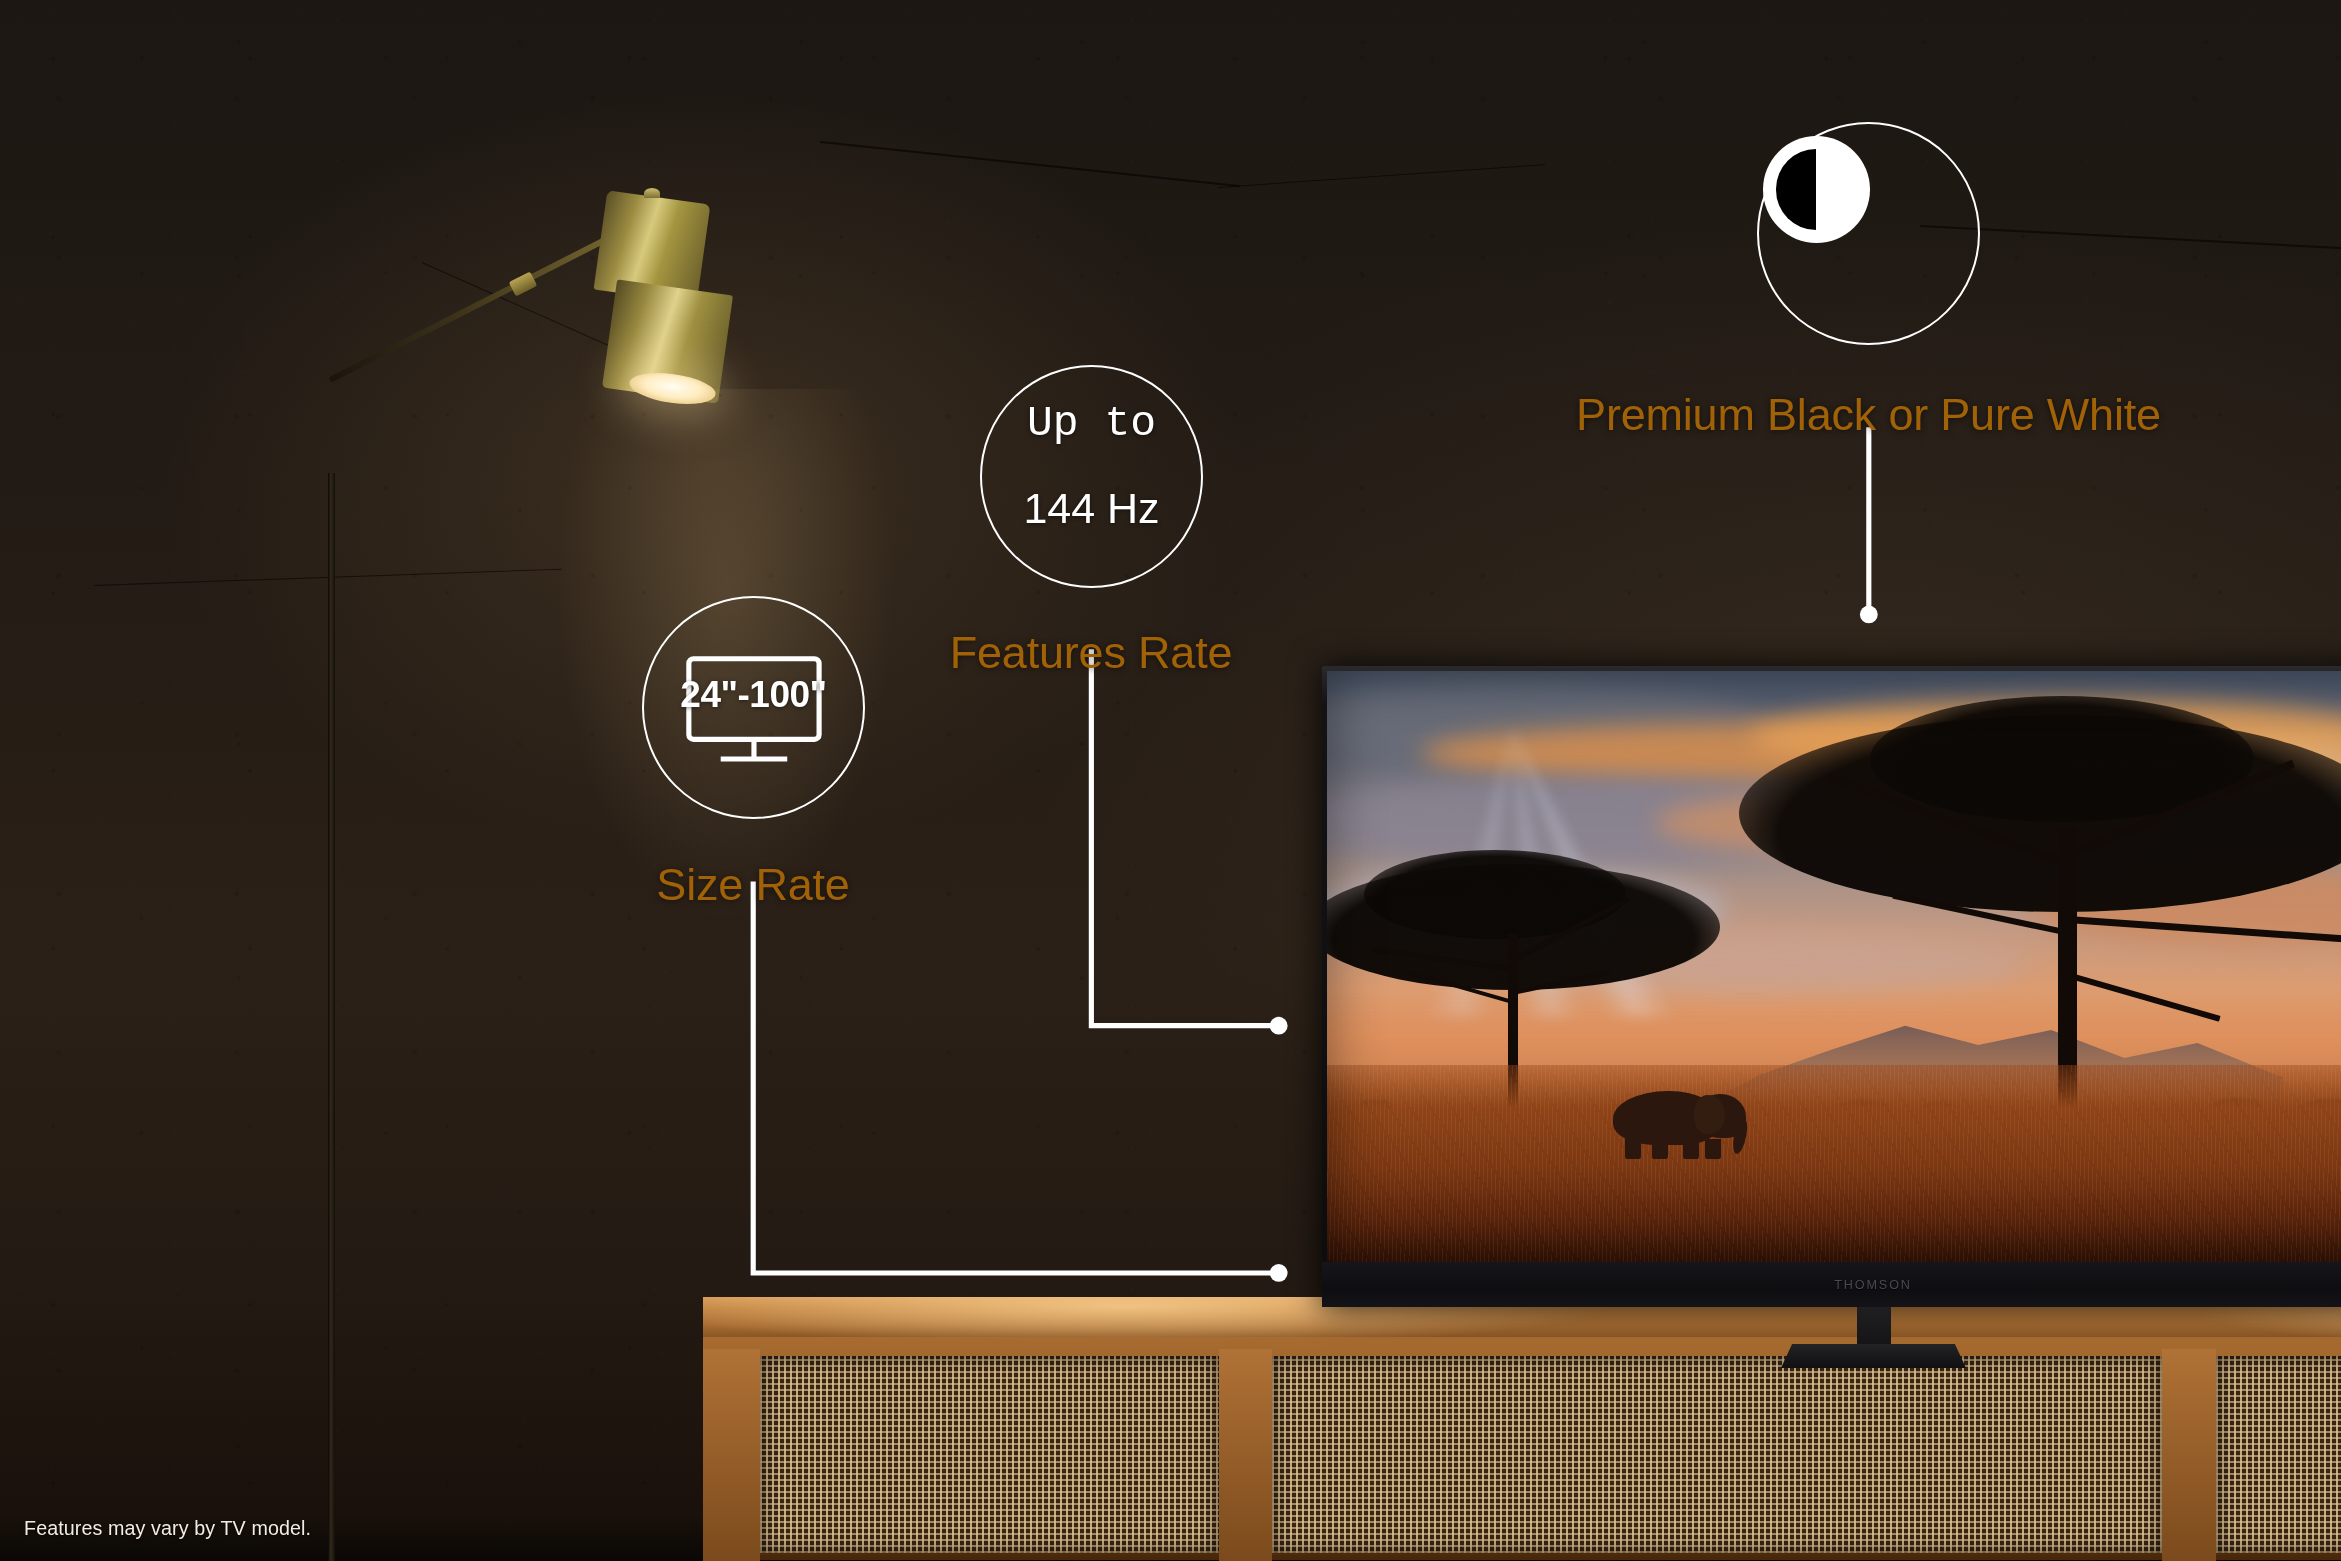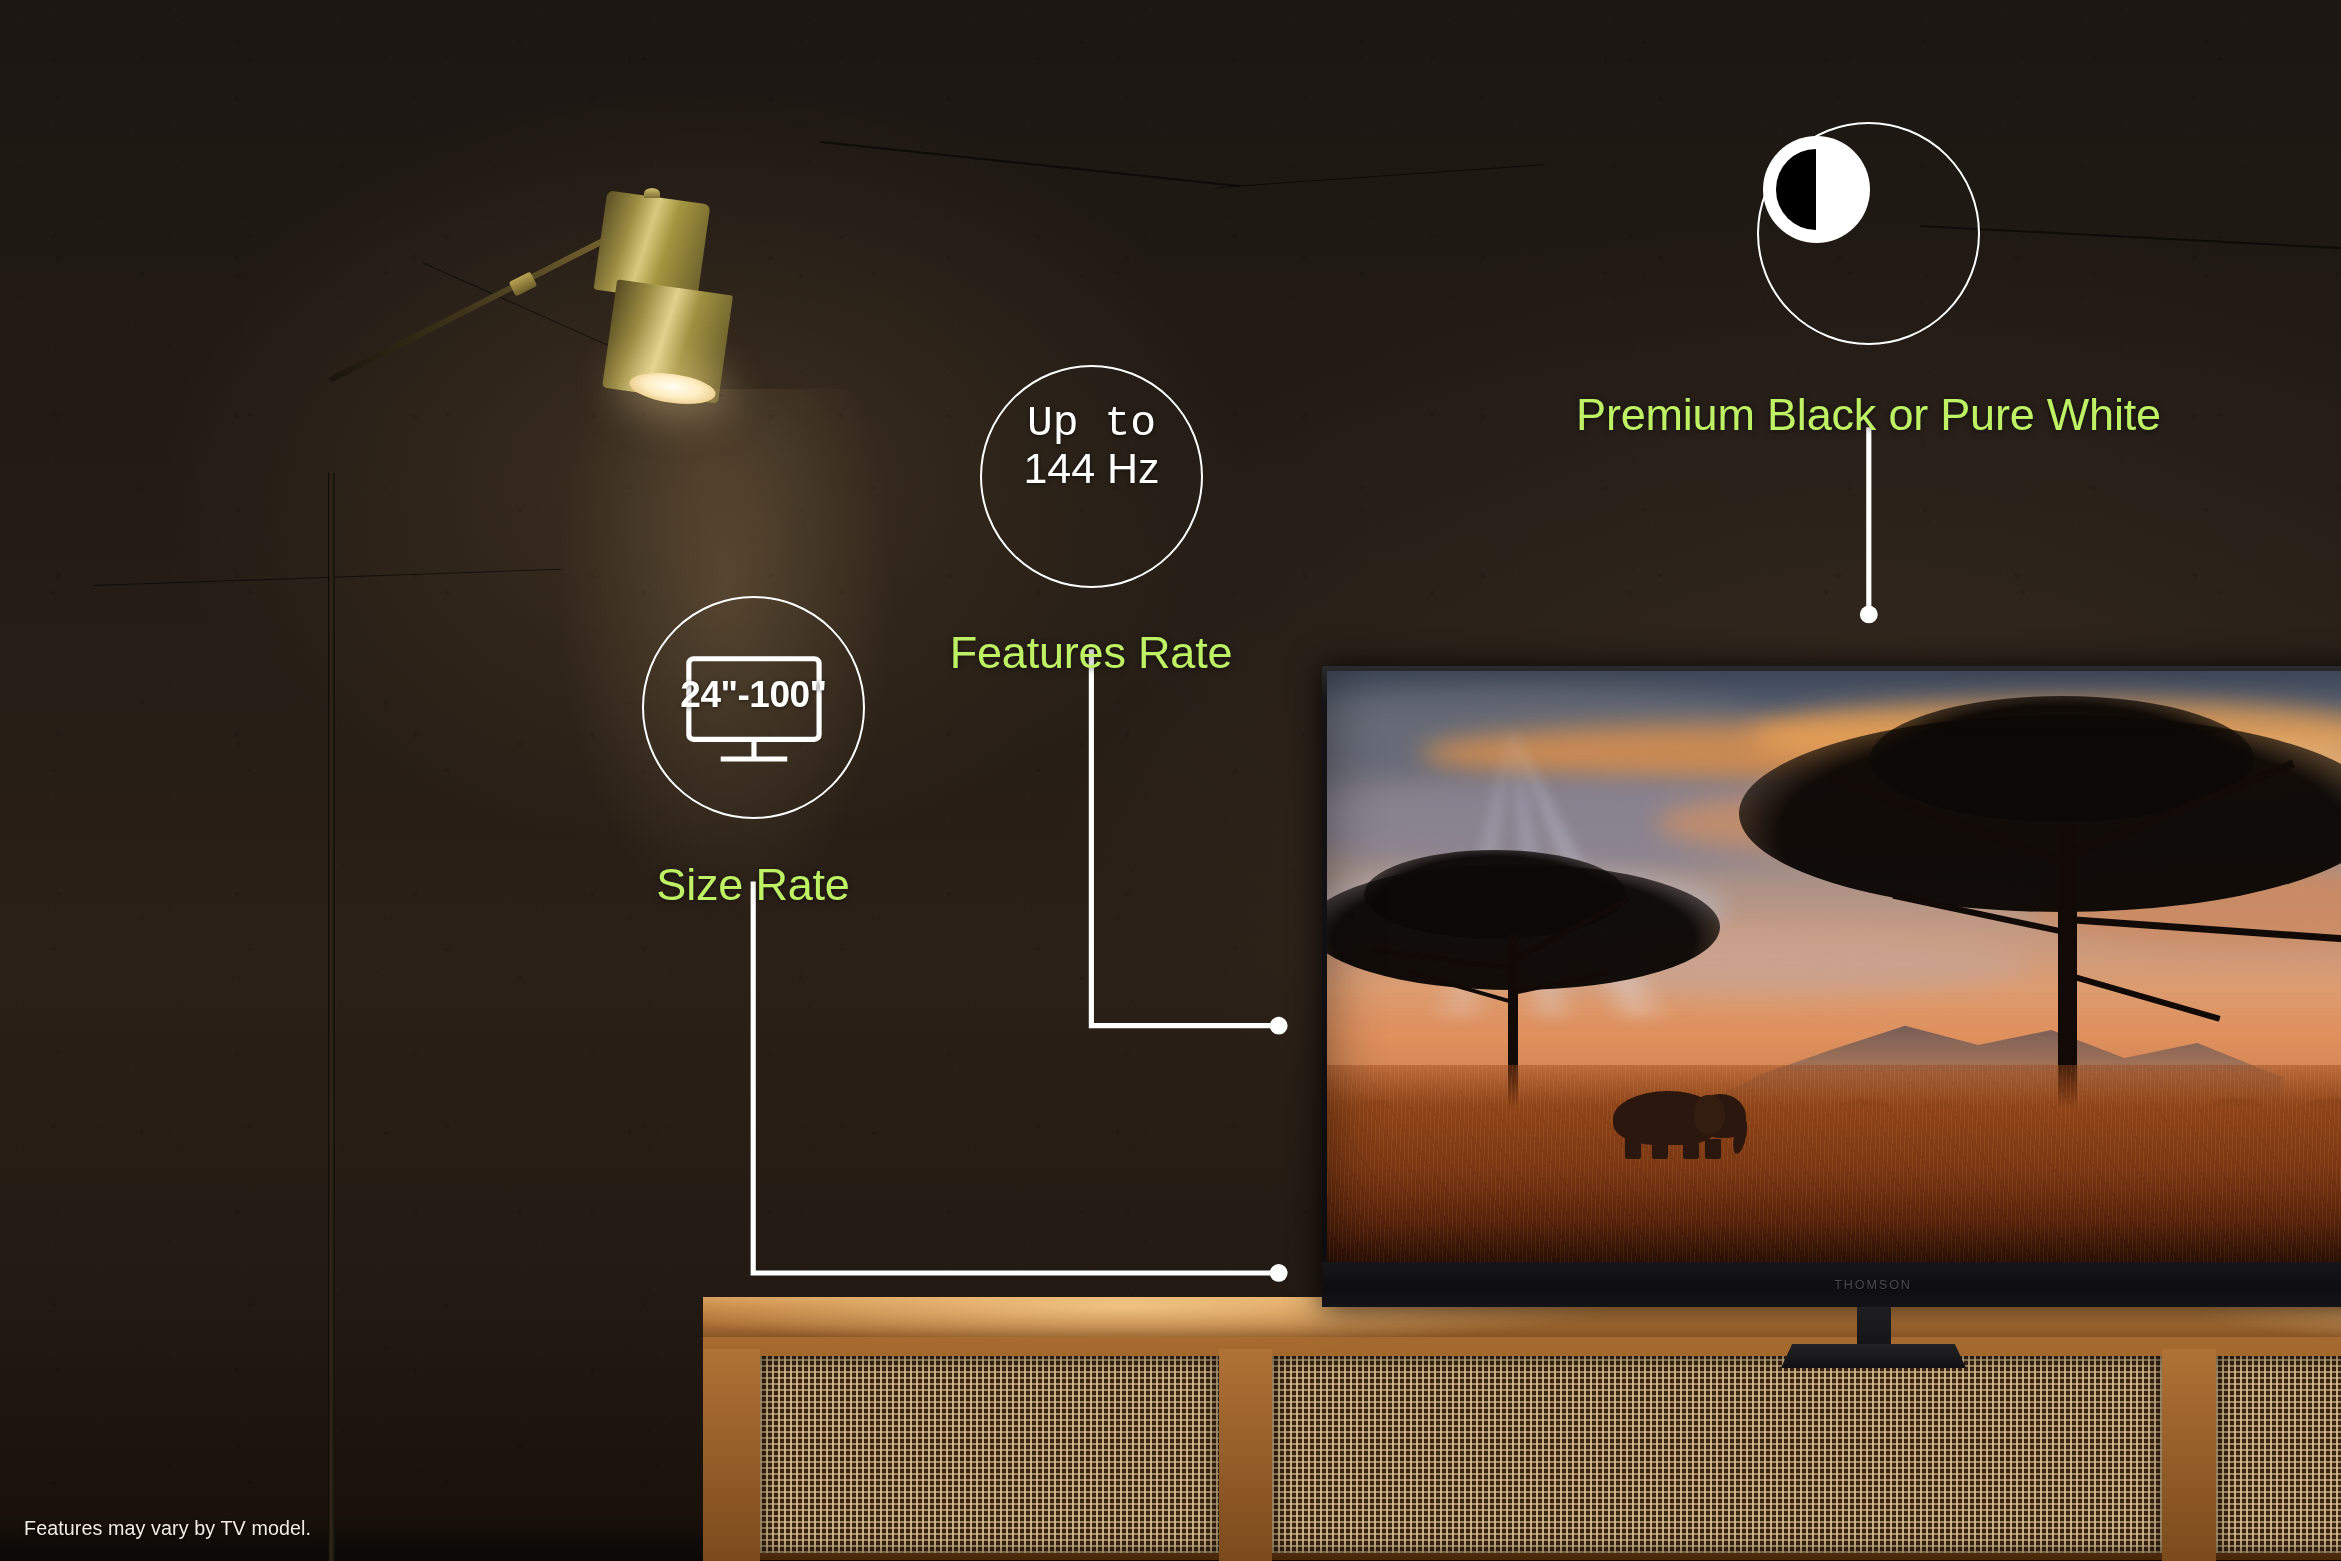--- a/index.html
+++ b/index.html
@@ -257,21 +257,21 @@
 
   .callout { position: absolute; }
   .ring {
     position: absolute;
     border: 2.3px solid #ffffff;
     border-radius: 50%;
     box-sizing: border-box;
   }
   .callout-label {
     position: absolute;
-    color: #bef264;
+    color: #a16207;
     font-size: 45px;
     font-weight: 400;
     letter-spacing: -0.2px;
     white-space: nowrap;
     text-align: center;
     text-shadow: 0 0.9px 6.6px rgba(0,0,0,.55);
   }
   .ring-text {
     position: absolute;
     color: #fff; text-align: center; white-space: nowrap;
@@ -432,21 +432,21 @@
         <line x1="239" y1="306" x2="239" y2="348" stroke="#ffffff" stroke-width="11"></line>
         <line x1="168" y1="348" x2="310" y2="348" stroke="#ffffff" stroke-width="11"></line>
       </svg>
       <div class="ring-text" style="left:642px; top:674px; width:223px; font-size:37px; font-weight:700; letter-spacing:-0.5px;">24"-100"</div>
       <div class="callout-label" style="left:519px; top:859px; width:468px;">Size Rate</div>
     </div>
 
     <div class="callout">
       <div class="ring" style="left:980px; top:365px; width:223px; height:223px;"></div>
       <div class="ring-text" style="left:980px; top:400px; width:223px; font-size:43px;font-family:Liberation Mono, monospace;">Up to</div>
-      <div class="ring-text" style="left:980px; top:444px; width:223px; font-size:43px;">144  Hz</div>
+      <div class="ring-text" style="left:980px; top:484px; width:223px; font-size:43px;">144  Hz</div>
       <div class="callout-label" style="left:857px; top:627px; width:468px;">Features Rate</div>
     </div>
 
     <div class="callout">
       <div class="ring" style="left:1757px; top:122px; width:223px; height:223px;"></div>
       <div class="contrast-outer"></div>
       <div class="contrast-inner-left"></div>
       <div class="callout-label" style="left:1494px; top:389px; width:749px;">Premium Black or Pure White</div>
     </div>
 

